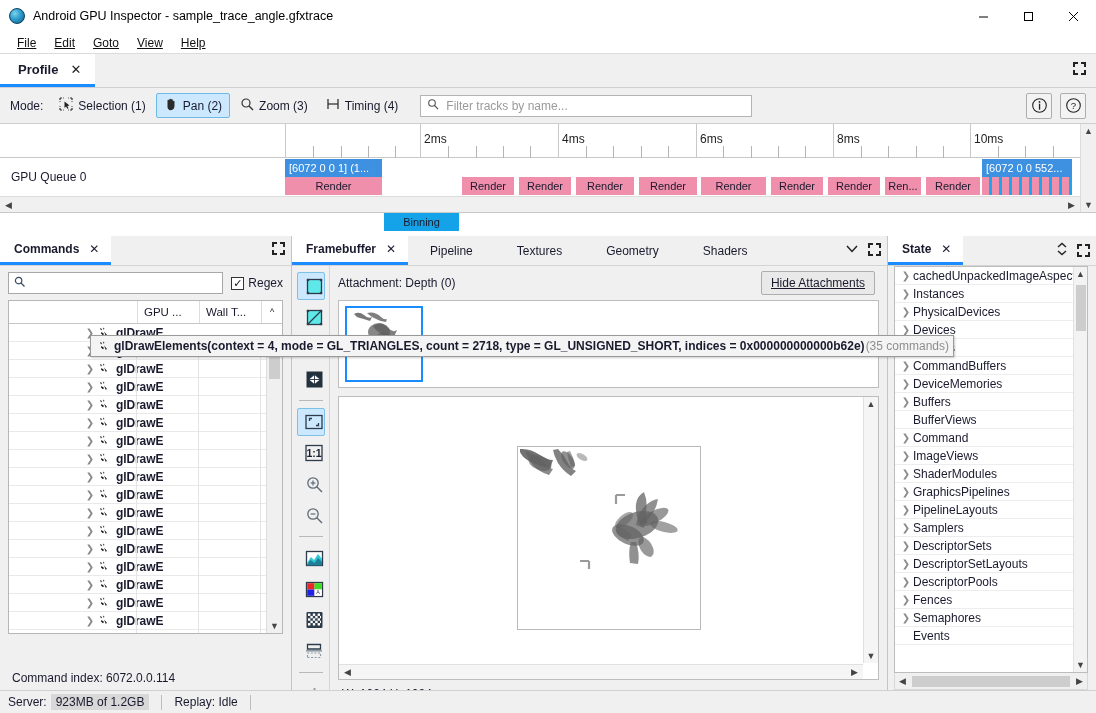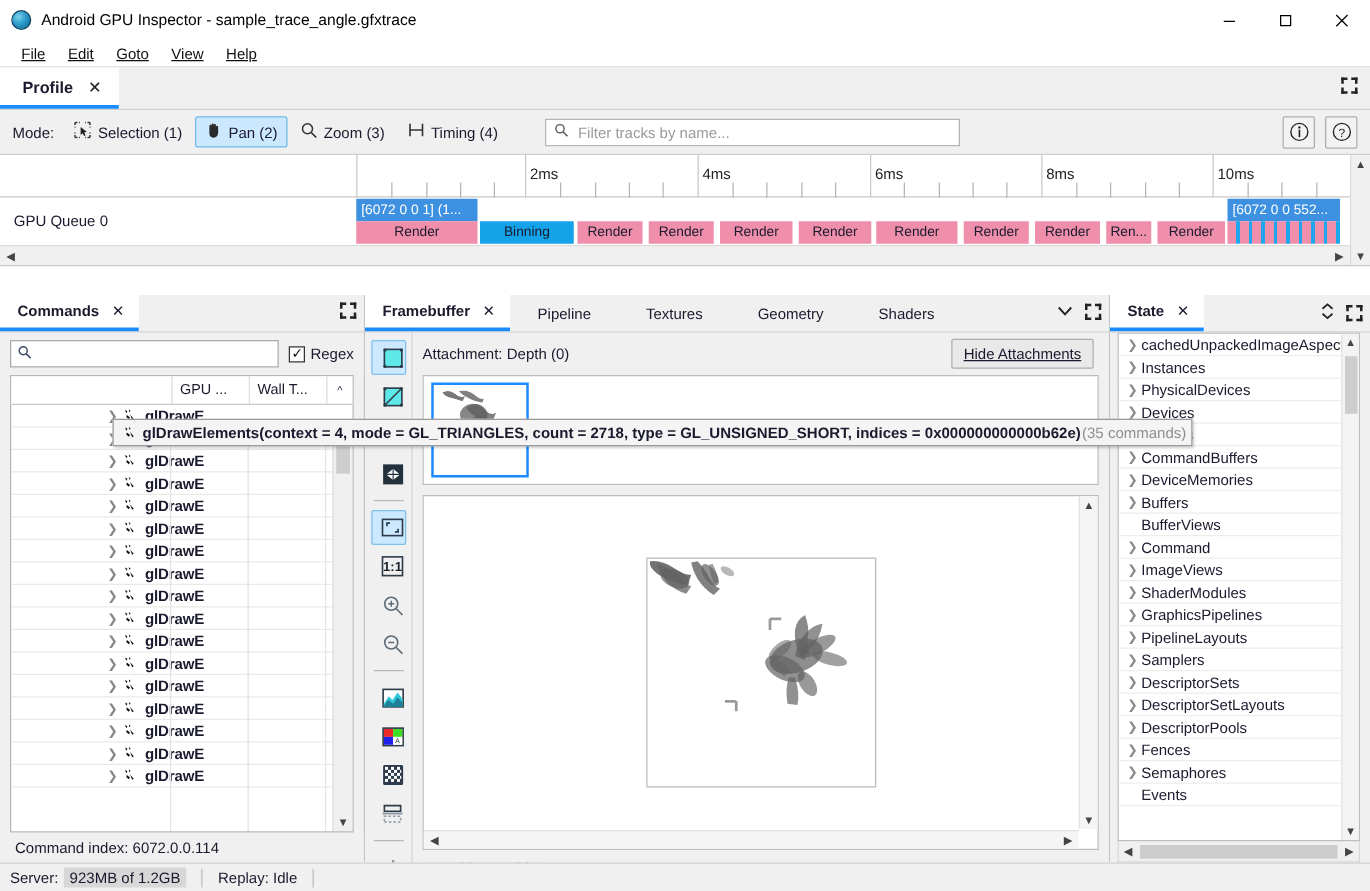--- a/index.html
+++ b/index.html
@@ -67,21 +67,21 @@
     border-bottom: 1px solid #cfcfcf;
   }
   .modebar .lbl { font-size: 12px; margin-right: 6px; }
   .mode-btn {
     display: flex; align-items: center; gap: 5px;
     padding: 3px 7px; font-size: 12px; border: 1px solid transparent;
     border-radius: 2px; white-space: nowrap;
   }
   .mode-btn.active { background: #cce8ff; border-color: #6fb9e8; }
   .filter-input {
-    flex: 0 0 332px; height: 22px; margin-left: 28px;
+    flex: 0 0 332px; height: 22px; margin-left: 12px;
     border: 1px solid #b4b4b4; background: #fff;
     display: flex; align-items: center; padding: 0 6px; gap: 5px;
   }
   .filter-input input {
     border: 0; outline: 0; flex: 1; font-size: 12px;
     font-family: "Liberation Sans", sans-serif; color: #333;
     background: transparent;
   }
   .filter-input input::placeholder { color: #9a9a9a; }
   .round-btn {
@@ -128,21 +128,21 @@
   }
   .tl-rows { position: absolute; left: 285px; right: 16px; top: 35px; height: 36px; }
   .bar {
     position: absolute; height: 18px; font-size: 11px;
     display: flex; align-items: center; justify-content: center;
     overflow: hidden; white-space: nowrap; color: #1a1a2e;
   }
   .bar.blue  { background: #3d91e0; color: #fff; justify-content: flex-start; padding-left: 4px; }
   .bar.green { background: #69bf6e; }
   .bar.pink  { background: #f08fab; }
-  .bar.cyan  { background: #14a3e8; }
+  .bar.cyan  { background: #14a3e8; margin-top: 36px; }
   .stripes {
     position: absolute; height: 18px; top: 18px;
     background: repeating-linear-gradient(to right,
       #f08fab 0px, #f08fab 7px, #1da6ec 7px, #1da6ec 10px);
   }
   .tl-scroll-h {
     position: absolute; left: 0; right: 16px; bottom: 0; height: 16px;
     background: #f0f0f0; display: flex; align-items: center;
     justify-content: space-between; padding: 0 3px;
     border-top: 1px solid #dcdcdc;
@@ -235,21 +235,21 @@
   .cmd-row .gicon svg { position: absolute; left: 0; top: 0; }
   .cmd-row .nm { font-weight: bold; font-size: 12px; letter-spacing: -0.1px; }
   .cmd-vscroll {
     position: absolute; right: 0; top: 23px; bottom: 0; width: 16px;
     background: #f0f0f0; border-left: 1px solid #dcdcdc;
     display: flex; flex-direction: column; justify-content: space-between; align-items: center;
   }
   .cmd-vthumb { width: 11px; height: 30px; background: #cdcdcd; position: absolute; top: 2px; }
   .cmd-status {
     height: 24px; display: flex; align-items: center; padding-left: 12px;
-    font-size: 12px; background: #f0f0f0;
+    font-size: 12px; background: #f0f0f0; margin-top: 32px;
   }
   .col-divider { position: absolute; top: 23px; bottom: 0; width: 1px; background: #e4e4e4; }
 
   
   .fb-body { flex: 1; display: flex; background: #f0f0f0; }
   .fb-toolbar {
     width: 38px; display: flex; flex-direction: column; align-items: center;
     padding-top: 6px; gap: 3px; background: #f0f0f0; border-right: 1px solid #d6d6d6;
   }
   .tool {

